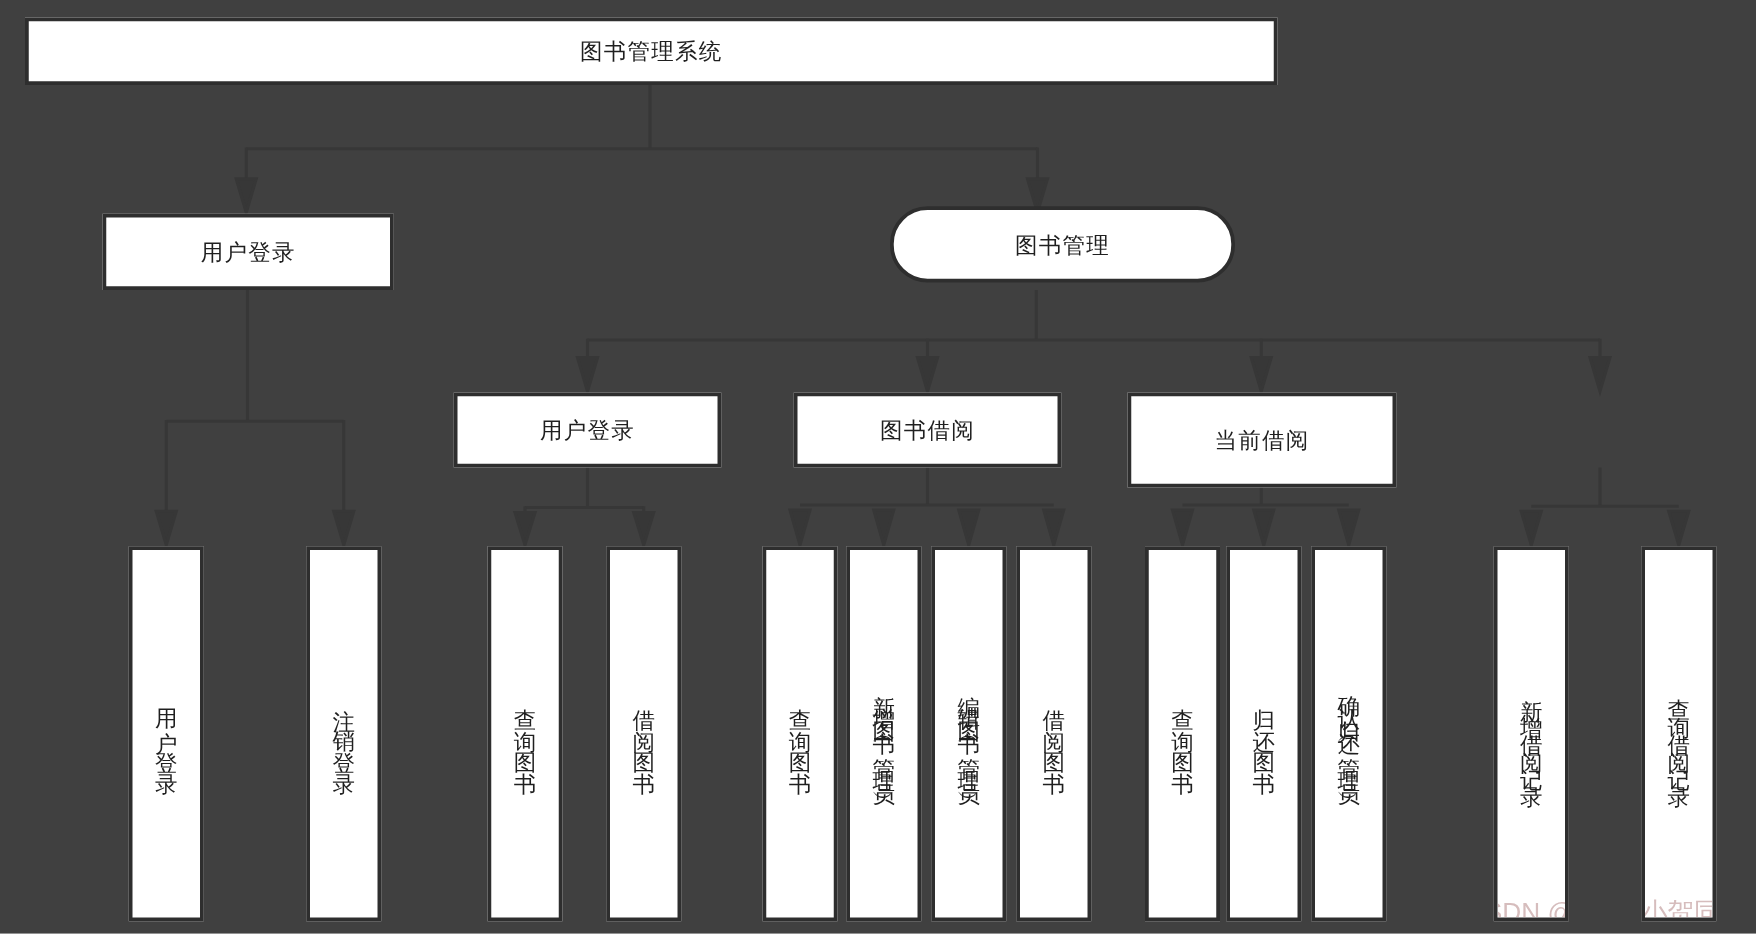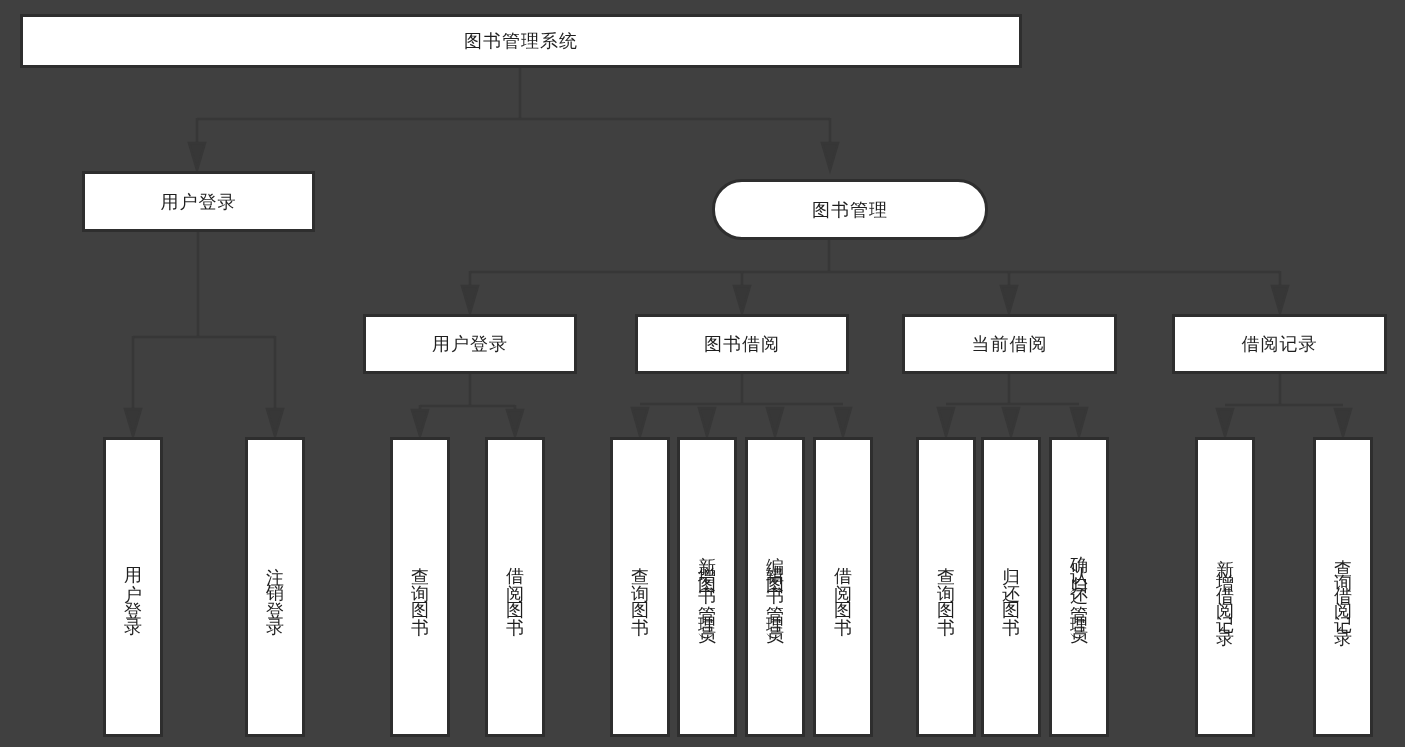--- a/index.html
+++ b/index.html
@@ -117,35 +117,32 @@
     </g>
   </svg>
 
   <div class="box h" style="left:20px; top:14px; width:1002px; height:54px;">
     <span>图书管理系统</span>
   </div>
 
   <div class="box h" style="left:82px; top:171px; width:233px; height:61px;">
     <span>用户登录</span>
   </div>
-  <div class="box h" style="left:712px; top:179px; width:276px; height:61px;border-radius:30px;">
+  <div class="box h" style="left:712px; top:165px; width:276px; height:61px;border-radius:30px;">
     <span>图书管理</span>
   </div>
 
   <div class="box h" style="left:363px; top:314px; width:214px; height:60px;">
     <span>用户登录</span>
   </div>
   <div class="box h" style="left:635px; top:314px; width:214px; height:60px;">
     <span>图书借阅</span>
   </div>
-  <div class="box h" style="left:902px; top:314px; width:215px; height:60px;text-align:right;">
+  <div class="box h" style="left:902px; top:314px; width:215px; height:76px;text-align:right;">
     <span>当前借阅</span>
-  </div>
-  <div class="box h" style="left:1172px; top:314px; width:215px; height:60px;">
-    <span>借阅记录</span>
   </div>
 
   <div class="box v" style="left:103px; top:437px; width:60px; height:300px;">
     <span class="vt4">用户登录</span>
   </div>
   <div class="box v" style="left:245px; top:437px; width:60px; height:300px;">
     <span class="vt4">注销登录</span>
   </div>
 
   <div class="box v" style="left:390px; top:437px; width:60px; height:300px;">
@@ -178,14 +175,15 @@
     <span class="vt9">确认归还（管理员）</span>
   </div>
 
   <div class="box v" style="left:1195px; top:437px; width:60px; height:300px;">
     <span class="vt6">新增借阅记录</span>
   </div>
   <div class="box v" style="left:1313px; top:437px; width:60px; height:300px;">
     <span class="vt6">查询借阅记录</span>
   </div>
 
+  <div class="watermark">CSDN @软件_小贺同学</div>
 
 </div>
 
 </body></html>

